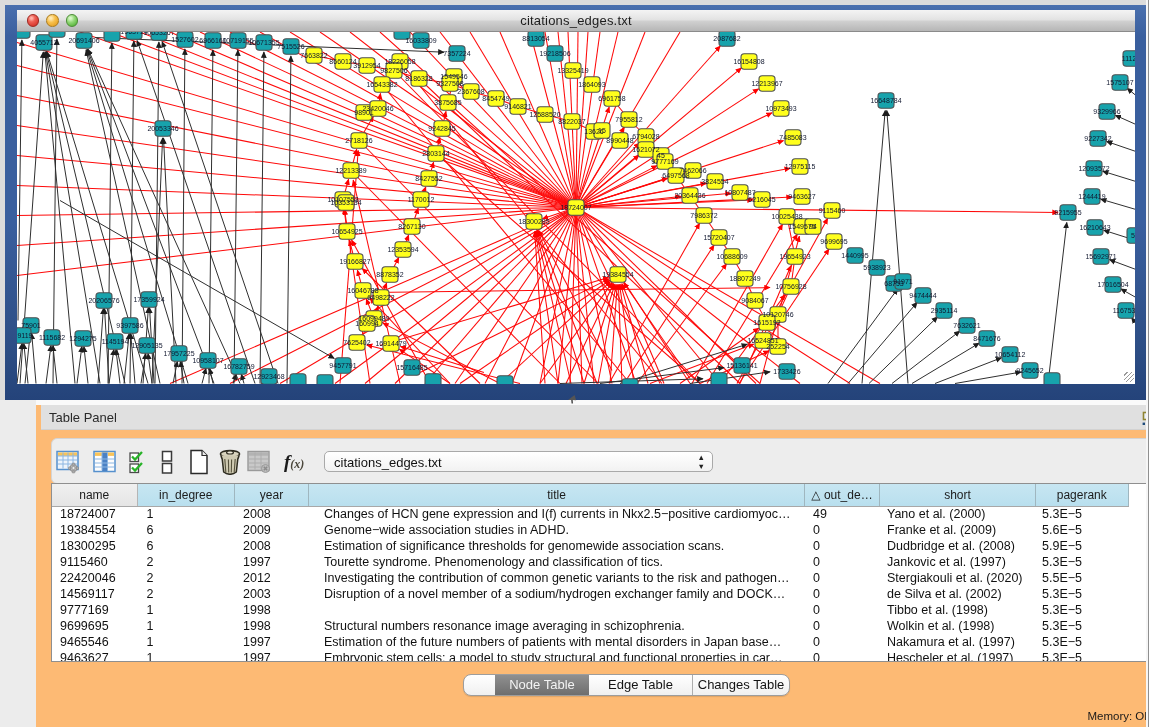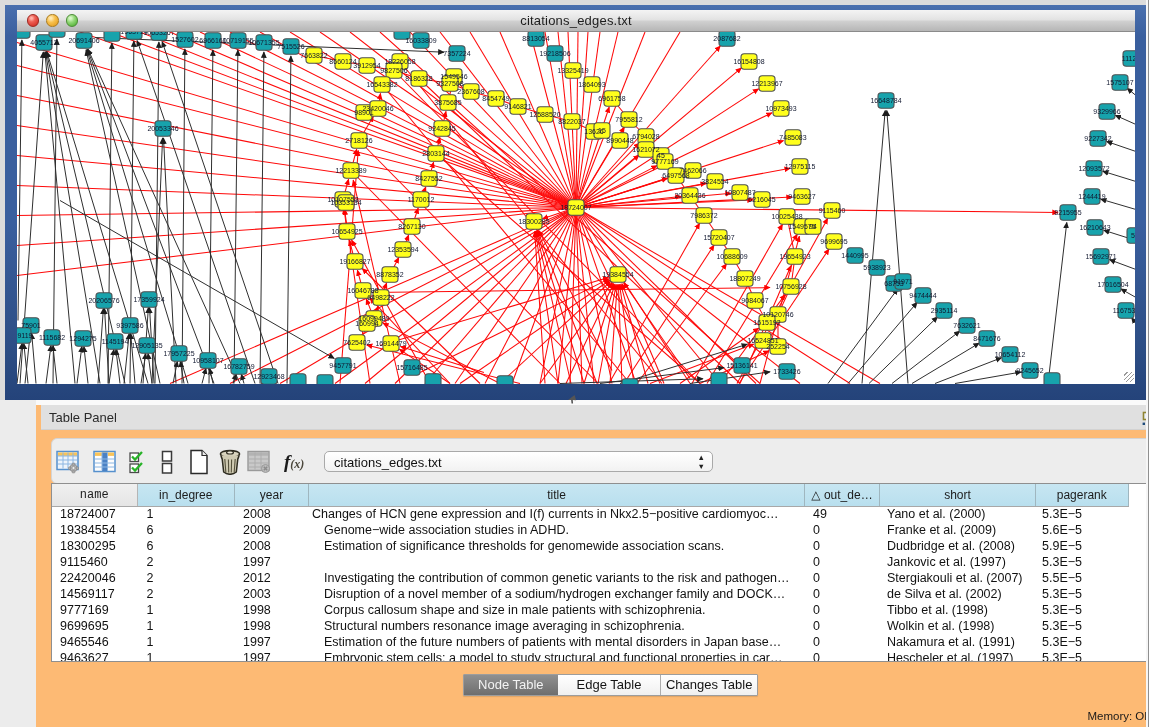--- a/index.html
+++ b/index.html
@@ -33,33 +33,33 @@
 #fx i { font-family:"Liberation Serif", serif; font-weight:bold; font-style:italic; font-size:19px; }
 #fx span { font-family:"Liberation Serif", serif; font-weight:bold; font-style:italic; font-size:12px; color:#4a463a; }
 #combo { position:absolute; left:288px; top:51px; width:389px; height:20.5px; background:linear-gradient(180deg,#ffffff,#f2f2f2);
   border:1px solid #a9a9a9; border-radius:5px; }
 #combo .ct { position:absolute; left:9px; top:2.5px; font-size:13px; color:#111; }
 #combo .st { position:absolute; right:7px; top:1px; font-size:7.5px; color:#222; line-height:9px; text-align:center; }
 
 #tblborder { position:absolute; left:15px; top:82.5px; width:1121px; height:179px; border:1px solid #8f8f8f; background:#fff; }
 .hc { position:absolute; top:0; height:23px; font-size:12px; color:#1c1c1c; text-align:center; line-height:23px;
    border-right:1px solid #9fb6bf; }
-.hc.g { background:linear-gradient(180deg,#f0f0f0,#e4e4e4); border-right-color:#b5b5b5;font-family:Liberation Mono, monospace;}
+.hc.g { background:linear-gradient(180deg,#f0f0f0,#e4e4e4); border-right-color:#b5b5b5;}
 .hc.b { background:linear-gradient(180deg,#c7e6f2,#b8dfee); }
 #hdrwrap { position:absolute; left:16px; top:83.5px; width:1118px; height:23px; background:#fff; }
 #hdrline { position:absolute; left:16px; top:106.1px; width:1076.5px; height:1px; background:#a8a8a8; }
 #rowswrap { position:absolute; left:16px; top:106.5px; width:1103px; height:154.5px; overflow:hidden; }
 .trow { position:absolute; left:0px; width:1103px; height:16px; }
 .trow span { position:absolute; top:0.5px; font-size:12.5px; color:#111; white-space:nowrap; overflow:hidden; }
 #vsb { position:absolute; left:1120px; top:106.5px; width:13px; height:154.5px; background:#fbfbfb; border-left:1px solid #e3e3e3; }
 #vsb .th { position:absolute; left:2px; top:2.5px; width:8.5px; height:19px; background:#b9b9b9; border-radius:4.5px; }
 
-#segs { position:absolute; left:427px; top:274px; width:295px; height:21.5px; border:1px solid #9d9d9d; border-radius:1px;
+#segs { position:absolute; left:427px; top:274px; width:327px; height:21.5px; border:1px solid #9d9d9d; border-radius:8px;
   background:linear-gradient(180deg,#ffffff,#f0f0f0); display:flex; overflow:hidden;
-  box-shadow:0 1px 1px rgba(0,0,0,0.12); }
+  box-shadow:0 1px 1px rgba(0,0,0,0.12);justify-content:flex-end; }
 #segs .sg { font-size:13px; color:#141414; text-align:center; line-height:20px; }
 #segs .sel { background:linear-gradient(180deg,#909090,#6e6e6e); color:#f3f3f3; }
 #segs .d1 { width:1px; background:#adadad; }
 #mem { position:absolute; left:1040px; top:310px; width:76px; text-align:right; font-size:11.5px; color:#1a1a1a; }
 #memdot { position:absolute; left:1121.5px; top:310.5px; width:11.5px; height:11.5px; border-radius:50%;
   background:radial-gradient(circle at 40% 35%, #6fe05e, #2eb82e 70%); border:1px solid #2a6b2a; }
 
 #redge1 { position:absolute; left:1146px; top:0; width:1.5px; height:727px; background:#f6f6f6; }
 #redge2 { position:absolute; left:1147.5px; top:0; width:1.5px; height:727px; background:#8f8f8f; }
 #cursor { position:absolute; left:568px; top:395px; }
@@ -703,21 +703,21 @@
 <div class="hc b" style="left:753px;width:75.0px">△ out_de…</div>
 <div class="hc b" style="left:828px;width:156.0px">short</div>
 <div class="hc b" style="left:984px;width:92.5px">pagerank</div>
     </div>
   <div id="hdrline"></div>
 <div id="rowswrap">
       <div class="trow" style="top:0.0px">
 <span style="left:8px;width:92px">18724007</span>
 <span style="left:94.5px;width:102px">1</span>
 <span style="left:191px;width:80px">2008</span>
-<span style="left:260px;width:495px">Changes of HCN gene expression and I(f) currents in Nkx2.5−positive cardiomyoc…</span>
+<span style="left:272px;width:495px">Changes of HCN gene expression and I(f) currents in Nkx2.5−positive cardiomyoc…</span>
 <span style="left:761px;width:81px">49</span>
 <span style="left:835px;width:163px">Yano et al. (2000)</span>
 <span style="left:990px;width:126px">5.3E−5</span>
 </div>
 <div class="trow" style="top:16.0px">
 <span style="left:8px;width:92px">19384554</span>
 <span style="left:94.5px;width:102px">6</span>
 <span style="left:191px;width:80px">2009</span>
 <span style="left:272px;width:495px">Genome−wide association studies in ADHD.</span>
 <span style="left:761px;width:81px">0</span>
@@ -730,67 +730,67 @@
 <span style="left:191px;width:80px">2008</span>
 <span style="left:272px;width:495px">Estimation of significance thresholds for genomewide association scans.</span>
 <span style="left:761px;width:81px">0</span>
 <span style="left:835px;width:163px">Dudbridge et al. (2008)</span>
 <span style="left:990px;width:126px">5.9E−5</span>
 </div>
 <div class="trow" style="top:48.0px">
 <span style="left:8px;width:92px">9115460</span>
 <span style="left:94.5px;width:102px">2</span>
 <span style="left:191px;width:80px">1997</span>
+<span style="left:272px;width:495px">Tourette syndrome. Phenomenology and classification of tics.</span>
 <span style="left:761px;width:81px">0</span>
 <span style="left:835px;width:163px">Jankovic et al. (1997)</span>
 <span style="left:990px;width:126px">5.3E−5</span>
 </div>
 <div class="trow" style="top:64.0px">
 <span style="left:8px;width:92px">22420046</span>
 <span style="left:94.5px;width:102px">2</span>
 <span style="left:191px;width:80px">2012</span>
 <span style="left:272px;width:495px">Investigating the contribution of common genetic variants to the risk and pathogen…</span>
 <span style="left:761px;width:81px">0</span>
-<span style="left:835px;width:163px">Stergiakouli et al. (2007)</span>
+<span style="left:835px;width:163px">Stergiakouli et al. (2020)</span>
 <span style="left:990px;width:126px">5.5E−5</span>
 </div>
 <div class="trow" style="top:80.0px">
 <span style="left:8px;width:92px">14569117</span>
 <span style="left:94.5px;width:102px">2</span>
 <span style="left:191px;width:80px">2003</span>
 <span style="left:272px;width:495px">Disruption of a novel member of a sodium/hydrogen exchanger family and DOCK…</span>
 <span style="left:761px;width:81px">0</span>
 <span style="left:835px;width:163px">de Silva et al. (2002)</span>
 <span style="left:990px;width:126px">5.3E−5</span>
 </div>
 <div class="trow" style="top:96.0px">
 <span style="left:8px;width:92px">9777169</span>
 <span style="left:94.5px;width:102px">1</span>
 <span style="left:191px;width:80px">1998</span>
-<span style="left:272px;width:495px">Corpus callosum shape and size in male patients with schizophrenia.</span>
 <span style="left:761px;width:81px">0</span>
 <span style="left:835px;width:163px">Tibbo et al. (1998)</span>
 <span style="left:990px;width:126px">5.3E−5</span>
 </div>
 <div class="trow" style="top:112.0px">
 <span style="left:8px;width:92px">9699695</span>
 <span style="left:94.5px;width:102px">1</span>
 <span style="left:191px;width:80px">1998</span>
 <span style="left:272px;width:495px">Structural numbers resonance image averaging in schizophrenia.</span>
 <span style="left:761px;width:81px">0</span>
 <span style="left:835px;width:163px">Wolkin et al. (1998)</span>
 <span style="left:990px;width:126px">5.3E−5</span>
 </div>
 <div class="trow" style="top:128.0px">
 <span style="left:8px;width:92px">9465546</span>
 <span style="left:94.5px;width:102px">1</span>
 <span style="left:191px;width:80px">1997</span>
 <span style="left:272px;width:495px">Estimation of the future numbers of patients with mental disorders in Japan base…</span>
 <span style="left:761px;width:81px">0</span>
-<span style="left:835px;width:163px">Nakamura et al. (1991)</span>
+<span style="left:835px;width:163px">Nakamura et al. (1997)</span>
 <span style="left:990px;width:126px">5.3E−5</span>
 </div>
 <div class="trow" style="top:144.0px">
 <span style="left:8px;width:92px">9463627</span>
 <span style="left:94.5px;width:102px">1</span>
 <span style="left:191px;width:80px">1997</span>
 <span style="left:272px;width:495px">Embryonic stem cells: a model to study structural and functional properties in car…</span>
 <span style="left:761px;width:81px">0</span>
 <span style="left:835px;width:163px">Hescheler et al. (1997)</span>
 <span style="left:990px;width:126px">5.3E−5</span>

